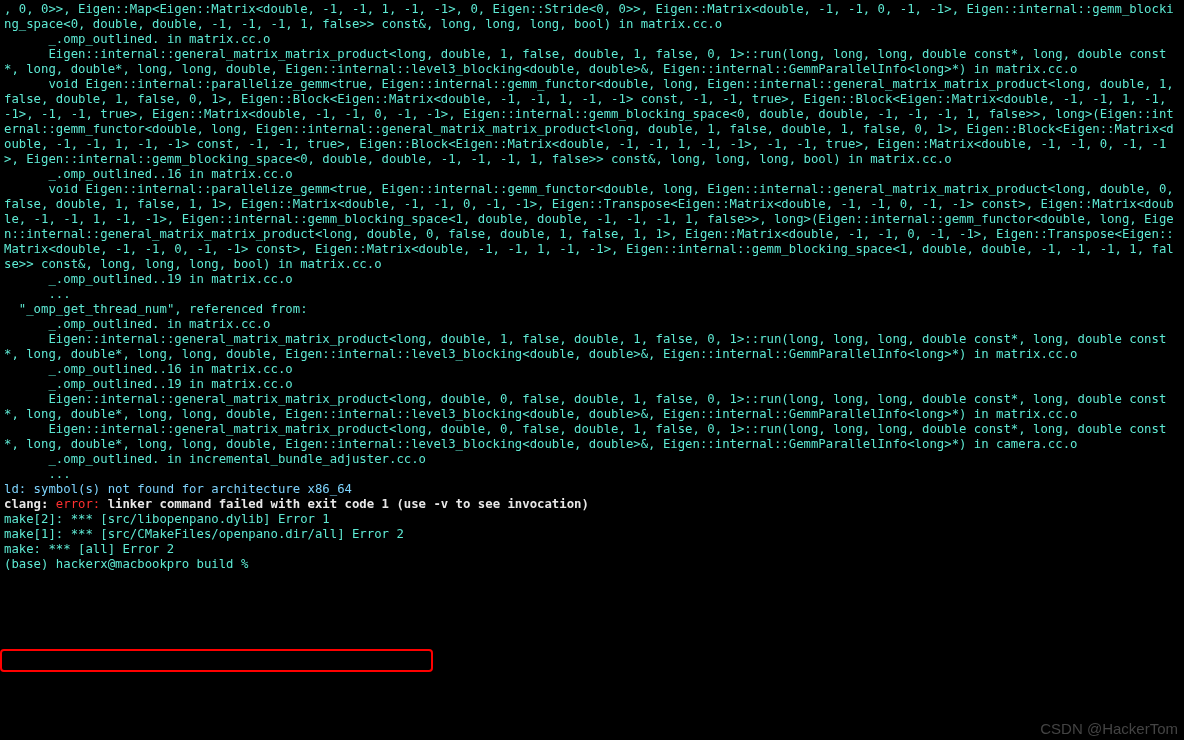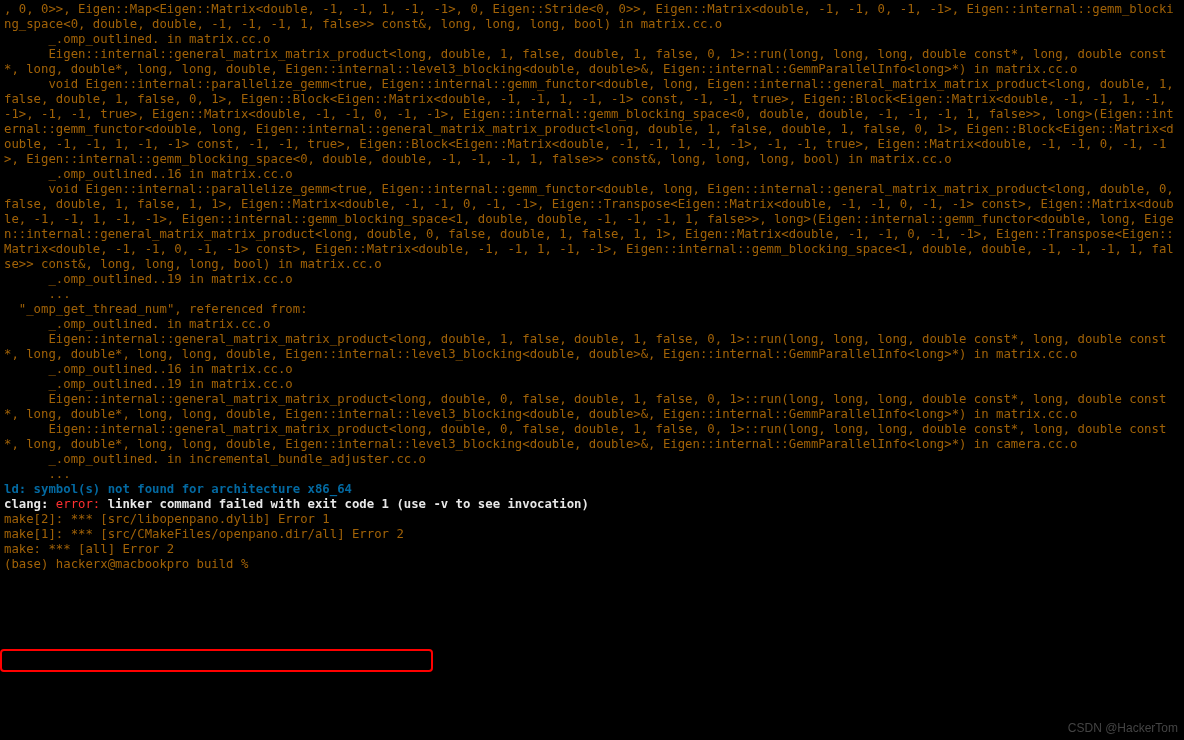--- a/index.html
+++ b/index.html
@@ -13,39 +13,39 @@
     font-size: 12.3px;
     line-height: 15px;
     color: #00ff00;
   }
   .terminal {
     padding: 2px 4px;
     white-space: pre-wrap;
     word-break: break-all;
     position: relative;
   }
-  .green { color: #a16207; }
-  .bright-green { color: #0369a1; font-weight: bold; }
+  .green { color: #5eead4; }
+  .bright-green { color: #7dd3fc; font-weight: normal; }
   .error-red { color: #ff3030; font-weight: normal; }
   .white { color: #e8e8e8; font-weight: bold; margin-top: 31px; }
   .highlight-box {
     position: absolute;
     border: 2px solid #ff0000;
     border-radius: 4px;
     pointer-events: none;
   }
   .arrow {
     position: absolute;
     pointer-events: none;
   }
   .watermark {
     position: absolute;
     right: 6px;
     bottom: 4px;
-    font-size: 12px;
+    font-size: 15px;
     color: #444;
     font-family: sans-serif;
   }
 </style>
 </head>
 <body>
 
 <div class="terminal" id="terminal"><div><span class="green">, 0, 0&gt;&gt;, Eigen::Map&lt;Eigen::Matrix&lt;double, -1, -1, 1, -1, -1&gt;, 0, Eigen::Stride&lt;0, 0&gt;&gt;, Eigen::Matrix&lt;double, -1, -1, 0, -1, -1&gt;, Eigen::internal::gemm_blocking_space&lt;0, double, double, -1, -1, -1, 1, false&gt;&gt; const&amp;, long, long, long, bool) in matrix.cc.o</span></div><div><span class="green">      _.omp_outlined. in matrix.cc.o</span></div><div><span class="green">      Eigen::internal::general_matrix_matrix_product&lt;long, double, 1, false, double, 1, false, 0, 1&gt;::run(long, long, long, double const*, long, double const*, long, double*, long, long, double, Eigen::internal::level3_blocking&lt;double, double&gt;&amp;, Eigen::internal::GemmParallelInfo&lt;long&gt;*) in matrix.cc.o</span></div><div><span class="green">      void Eigen::internal::parallelize_gemm&lt;true, Eigen::internal::gemm_functor&lt;double, long, Eigen::internal::general_matrix_matrix_product&lt;long, double, 1, false, double, 1, false, 0, 1&gt;, Eigen::Block&lt;Eigen::Matrix&lt;double, -1, -1, 1, -1, -1&gt; const, -1, -1, true&gt;, Eigen::Block&lt;Eigen::Matrix&lt;double, -1, -1, 1, -1, -1&gt;, -1, -1, true&gt;, Eigen::Matrix&lt;double, -1, -1, 0, -1, -1&gt;, Eigen::internal::gemm_blocking_space&lt;0, double, double, -1, -1, -1, 1, false&gt;&gt;, long&gt;(Eigen::internal::gemm_functor&lt;double, long, Eigen::internal::general_matrix_matrix_product&lt;long, double, 1, false, double, 1, false, 0, 1&gt;, Eigen::Block&lt;Eigen::Matrix&lt;double, -1, -1, 1, -1, -1&gt; const, -1, -1, true&gt;, Eigen::Block&lt;Eigen::Matrix&lt;double, -1, -1, 1, -1, -1&gt;, -1, -1, true&gt;, Eigen::Matrix&lt;double, -1, -1, 0, -1, -1&gt;, Eigen::internal::gemm_blocking_space&lt;0, double, double, -1, -1, -1, 1, false&gt;&gt; const&amp;, long, long, long, bool) in matrix.cc.o</span></div><div><span class="green">      _.omp_outlined..16 in matrix.cc.o</span></div><div><span class="green">      void Eigen::internal::parallelize_gemm&lt;true, Eigen::internal::gemm_functor&lt;double, long, Eigen::internal::general_matrix_matrix_product&lt;long, double, 0, false, double, 1, false, 1, 1&gt;, Eigen::Matrix&lt;double, -1, -1, 0, -1, -1&gt;, Eigen::Transpose&lt;Eigen::Matrix&lt;double, -1, -1, 0, -1, -1&gt; const&gt;, Eigen::Matrix&lt;double, -1, -1, 1, -1, -1&gt;, Eigen::internal::gemm_blocking_space&lt;1, double, double, -1, -1, -1, 1, false&gt;&gt;, long&gt;(Eigen::internal::gemm_functor&lt;double, long, Eigen::internal::general_matrix_matrix_product&lt;long, double, 0, false, double, 1, false, 1, 1&gt;, Eigen::Matrix&lt;double, -1, -1, 0, -1, -1&gt;, Eigen::Transpose&lt;Eigen::Matrix&lt;double, -1, -1, 0, -1, -1&gt; const&gt;, Eigen::Matrix&lt;double, -1, -1, 1, -1, -1&gt;, Eigen::internal::gemm_blocking_space&lt;1, double, double, -1, -1, -1, 1, false&gt;&gt; const&amp;, long, long, long, bool) in matrix.cc.o</span></div><div><span class="green">      _.omp_outlined..19 in matrix.cc.o</span></div><div><span class="green">      ...</span></div><div><span class="green">  "_omp_get_thread_num", referenced from:</span></div><div><span class="green">      _.omp_outlined. in matrix.cc.o</span></div><div><span class="green">      Eigen::internal::general_matrix_matrix_product&lt;long, double, 1, false, double, 1, false, 0, 1&gt;::run(long, long, long, double const*, long, double const*, long, double*, long, long, double, Eigen::internal::level3_blocking&lt;double, double&gt;&amp;, Eigen::internal::GemmParallelInfo&lt;long&gt;*) in matrix.cc.o</span></div><div><span class="green">      _.omp_outlined..16 in matrix.cc.o</span></div><div><span class="green">      _.omp_outlined..19 in matrix.cc.o</span></div><div><span class="green">      Eigen::internal::general_matrix_matrix_product&lt;long, double, 0, false, double, 1, false, 0, 1&gt;::run(long, long, long, double const*, long, double const*, long, double*, long, long, double, Eigen::internal::level3_blocking&lt;double, double&gt;&amp;, Eigen::internal::GemmParallelInfo&lt;long&gt;*) in matrix.cc.o</span></div><div><span class="green">      Eigen::internal::general_matrix_matrix_product&lt;long, double, 0, false, double, 1, false, 0, 1&gt;::run(long, long, long, double const*, long, double const*, long, double*, long, long, double, Eigen::internal::level3_blocking&lt;double, double&gt;&amp;, Eigen::internal::GemmParallelInfo&lt;long&gt;*) in camera.cc.o</span></div><div><span class="green">      _.omp_outlined. in incremental_bundle_adjuster.cc.o</span></div><div><span class="green">      ...</span></div><div><span class="bright-green">ld: symbol(s) not found for architecture x86_64</span></div><div><span class="white">clang: </span><span class="error-red">error: </span><span class="white">linker command failed with exit code 1 (use -v to see invocation)</span></div><div><span class="green">make[2]: *** [src/libopenpano.dylib] Error 1</span></div><div><span class="green">make[1]: *** [src/CMakeFiles/openpano.dir/all] Error 2</span></div><div><span class="green">make: *** [all] Error 2</span></div><div><span class="green">(base) hackerx@macbookpro build % </span></div></div>
 
 <div class="highlight-box" id="hlbox" style="left: 0px; top: 649px; width: 429px; height: 19px;"></div>

